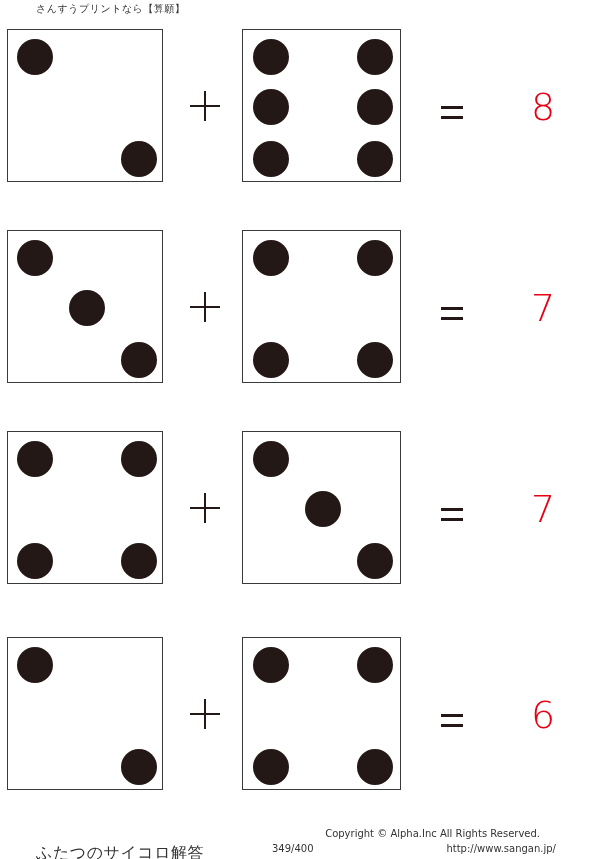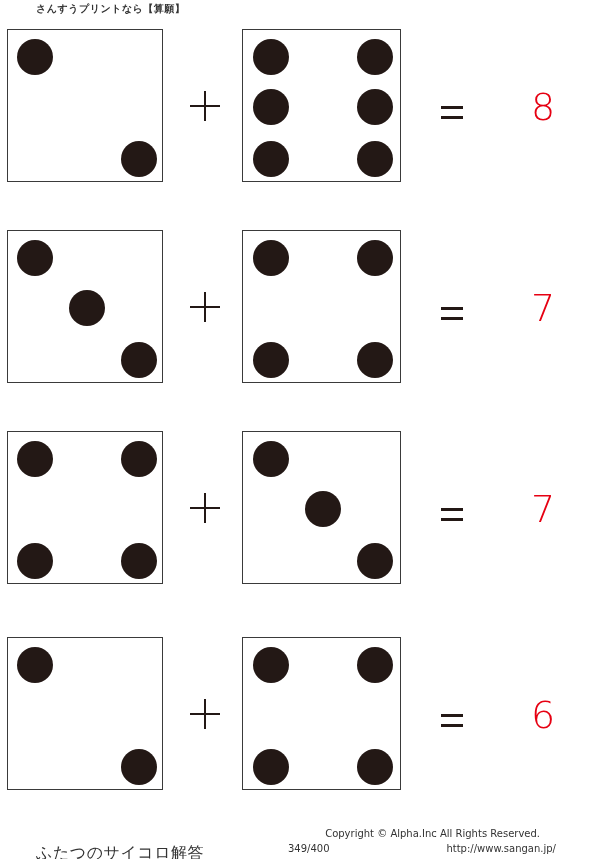--- a/index.html
+++ b/index.html
@@ -1,33 +1,33 @@
 <!DOCTYPE html>
 <html><head>
   <meta charset="utf-8">
   <style>
     html, body { margin: 0; padding: 0; background: #ffffff; }
     body { width: 600px; height: 859px; position: relative; overflow: hidden;
            font-family: "DejaVu Sans", sans-serif; color: #231815; }
-    .header-title { position: absolute; left: 36px; top: 2px; font-size: 10px; color: #333; letter-spacing: 0.5px; font-weight: bold; }
+    .header-title { position: absolute; left: 36px; top: 2px; font-size: 10px; color: #333; letter-spacing: 0.5px; }
     .row { position: absolute; left: 0; width: 600px; height: 156px; }
     .die { position: absolute; top: 0; width: 156px; height: 153px; border: 1.5px solid #3a3a3a; box-sizing: border-box; background: #fff; }
     .die.a { left: 7px; }
     .die.b { left: 242px; width: 159px; }
     .pip { position: absolute; width: 36px; height: 36px; border-radius: 50%; background: #231815; transform: translate(-50%, -50%); }
     .plus-shape { position: absolute; left: 190px; top: 62px; width: 30px; height: 30px; }
     .plus-shape::before { content: ""; position: absolute; left: 0; top: 14px; width: 30px; height: 2px; background: #231815; }
     .plus-shape::after { content: ""; position: absolute; left: 14px; top: 0; width: 2px; height: 30px; background: #231815; }
     .eq-shape { position: absolute; left: 441px; top: 77px; width: 22px; height: 12px; }
     .eq-shape::before, .eq-shape::after { content: ""; position: absolute; left: 0; width: 22px; height: 2.5px; background: #231815; }
     .eq-shape::before { top: 0; }
     .eq-shape::after { top: 10px; }
     .answer { position: absolute; left: 520px; top: 56px; width: 46px; text-align: center; font-size: 38px; line-height: 44px; color: #e60012; font-family: "DejaVu Sans", sans-serif; font-weight: 200; }
     .footer-left { position: absolute; left: 36px; top: 843px; font-size: 16px; color: #333; letter-spacing: 0.5px; }
-    .footer-page { position: absolute; left: 288px; top: 843px; font-size: 10px; color: #333; }
+    .footer-page { position: absolute; left: 272px; top: 843px; font-size: 10px; color: #333; }
     .footer-copy { position: absolute; right: 60px; top: 828px; font-size: 10px; color: #333; text-align: right; }
     .footer-url { position: absolute; right: 44px; top: 843px; font-size: 10px; color: #333; text-align: right; }
   </style>
 </head>
 <body>
 
 <div class="header-title">さんすうプリントなら【算願】</div>
 
 <div class="row" style="top:29px">
   <div class="die a">

